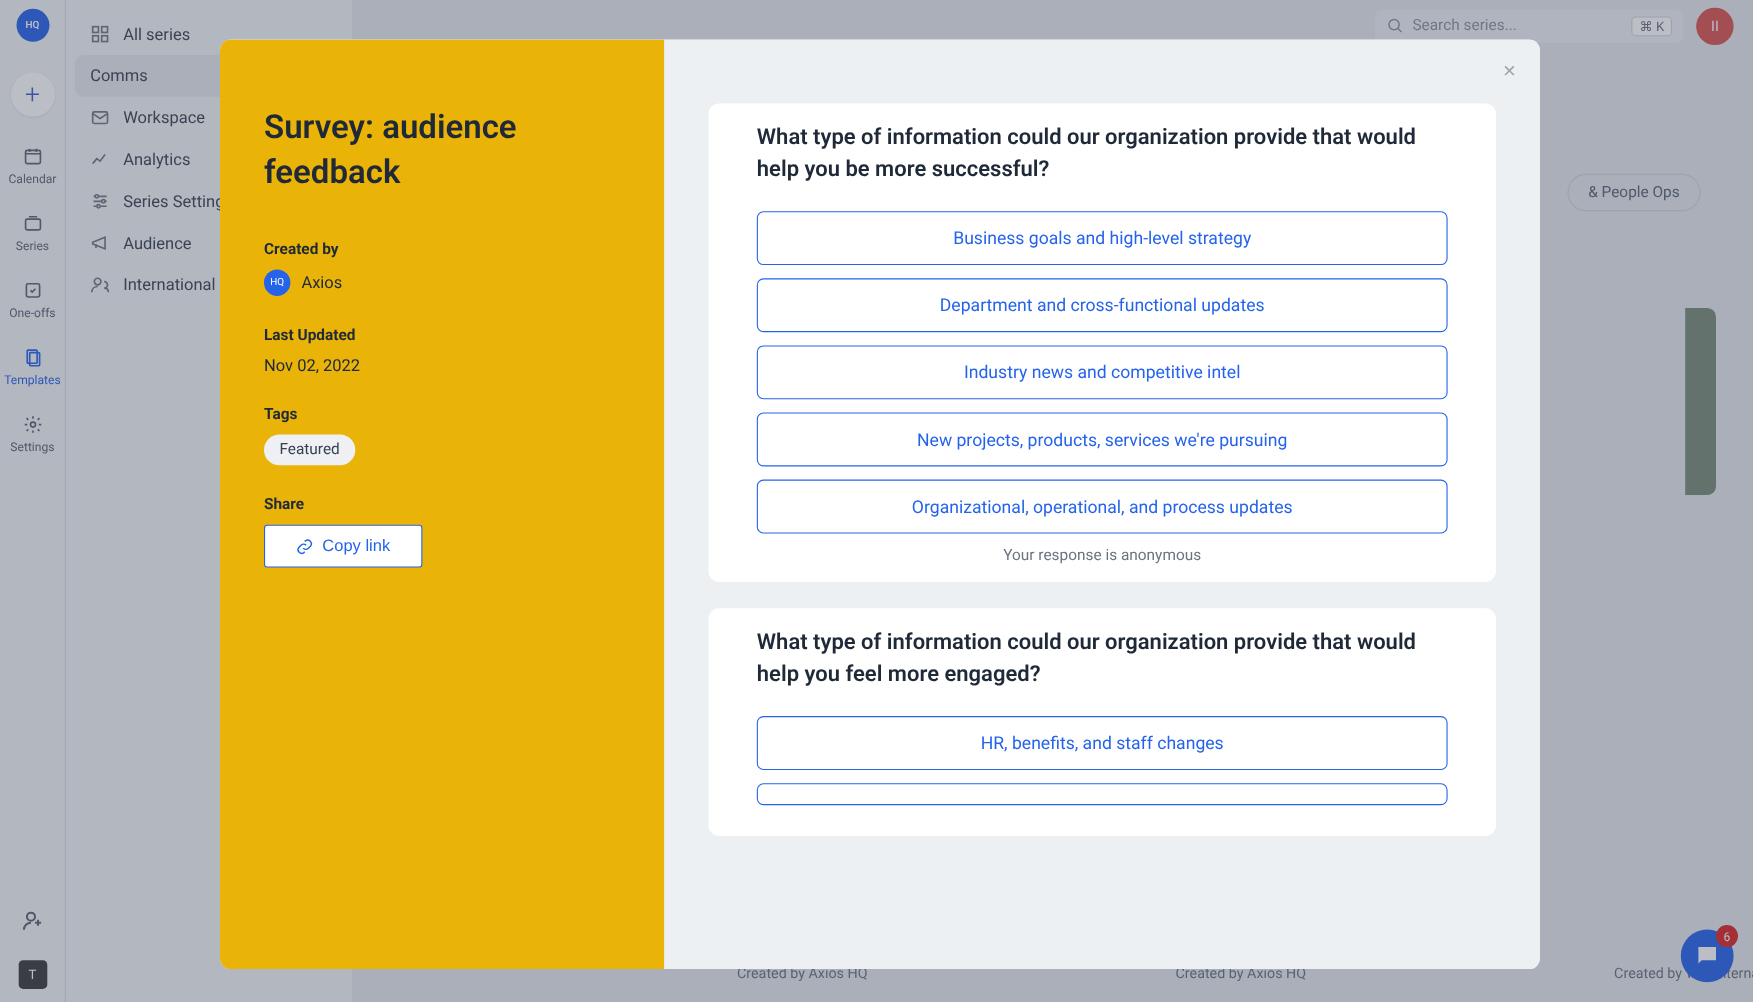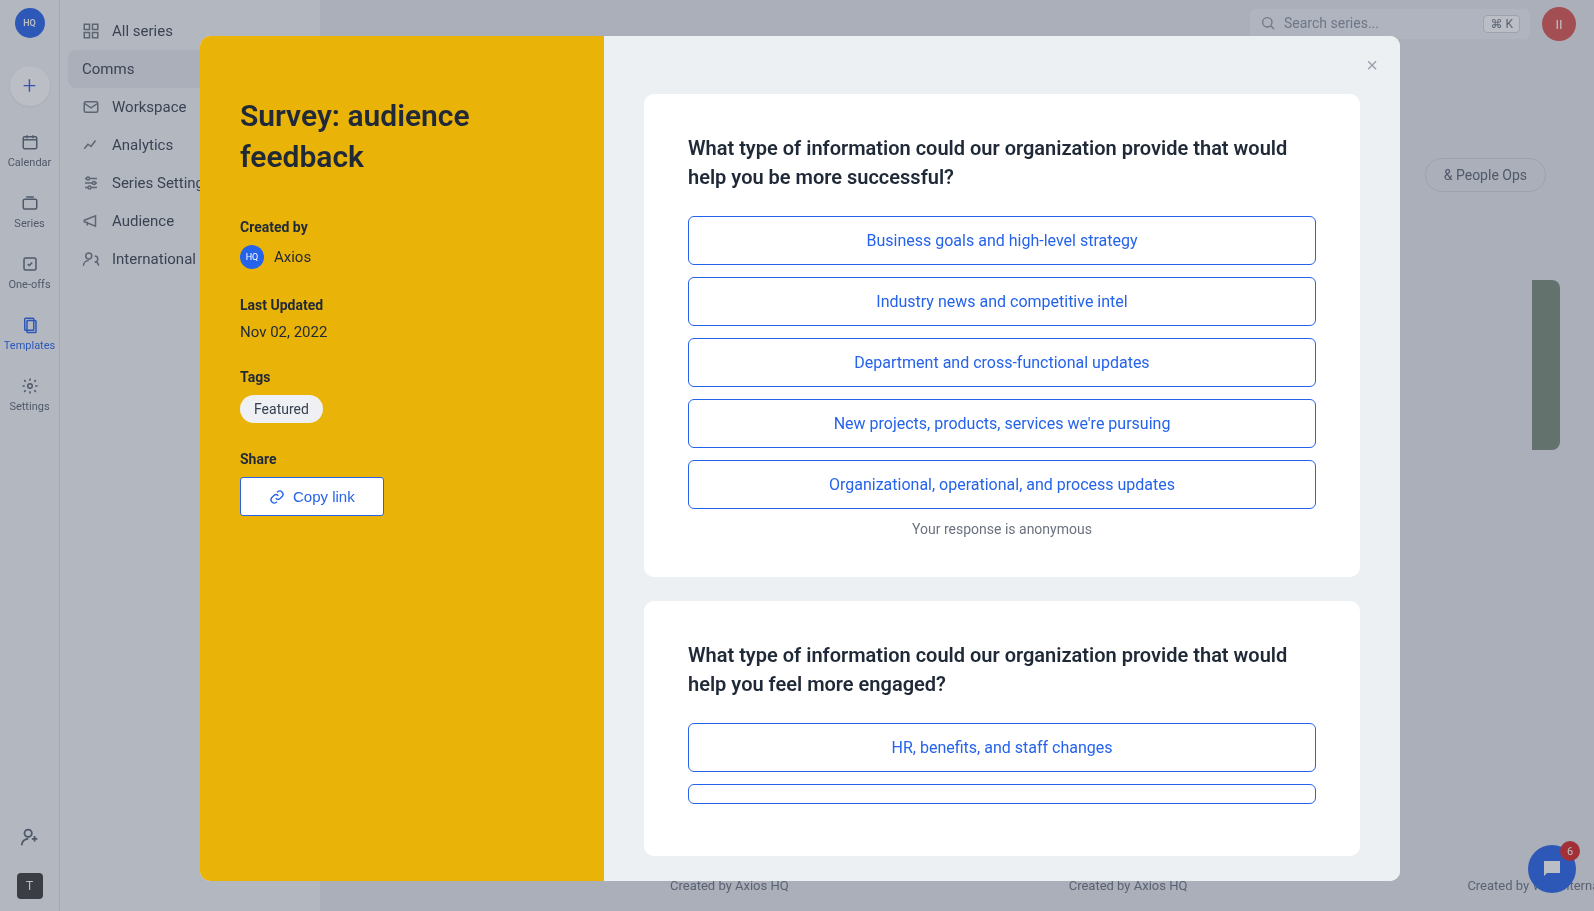--- a/index.html
+++ b/index.html
@@ -168,21 +168,21 @@
   padding: 0 40px 40px 40px;
   overflow-y: auto; position: relative;
 }
 .close-x {
   position: absolute; top: 18px; right: 22px;
   color: #9ca3af; font-size: 20px; cursor: pointer;
   background: none; border: none;
 }
 .survey-card {
   background: #fff; border-radius: 10px;
-  padding: 40px 44px; margin-top: 58px;
+  padding: 16px 44px; margin-top: 58px;
 }
 .survey-card.second { margin-top: 24px; }
 .survey-q {
   font-size: 20px; font-weight: 600; color: #1f2937;
   line-height: 1.45; margin-bottom: 24px;
 }
 .survey-opt {
   border: 1.5px solid #2563eb; color: #2563eb;
   border-radius: 6px; padding: 14px;
   text-align: center; font-size: 16px;
@@ -390,22 +390,22 @@
   </div>
 
   <div class="modal-right">
     <button class="close-x">
       <span>×</span>
     </button>
 
     <div class="survey-card">
       <div class="survey-q">What type of information could our organization provide that would help you be more successful?</div>
       <div class="survey-opt">Business goals and high-level strategy</div>
+      <div class="survey-opt">Department and cross-functional updates</div>
       <div class="survey-opt">Industry news and competitive intel</div>
-      <div class="survey-opt">Department and cross-functional updates</div>
       <div class="survey-opt">New projects, products, services we're pursuing</div>
       <div class="survey-opt">Organizational, operational, and  process updates</div>
       <div class="anon-note">Your response is anonymous</div>
     </div>
 
     <div class="survey-card second">
       <div class="survey-q">What type of information could our organization provide that would help you feel more engaged?</div>
       <div class="survey-opt">HR, benefits, and staff changes</div>
       <div class="survey-opt" style="height:20px;padding:4px;"></div>
     </div>

